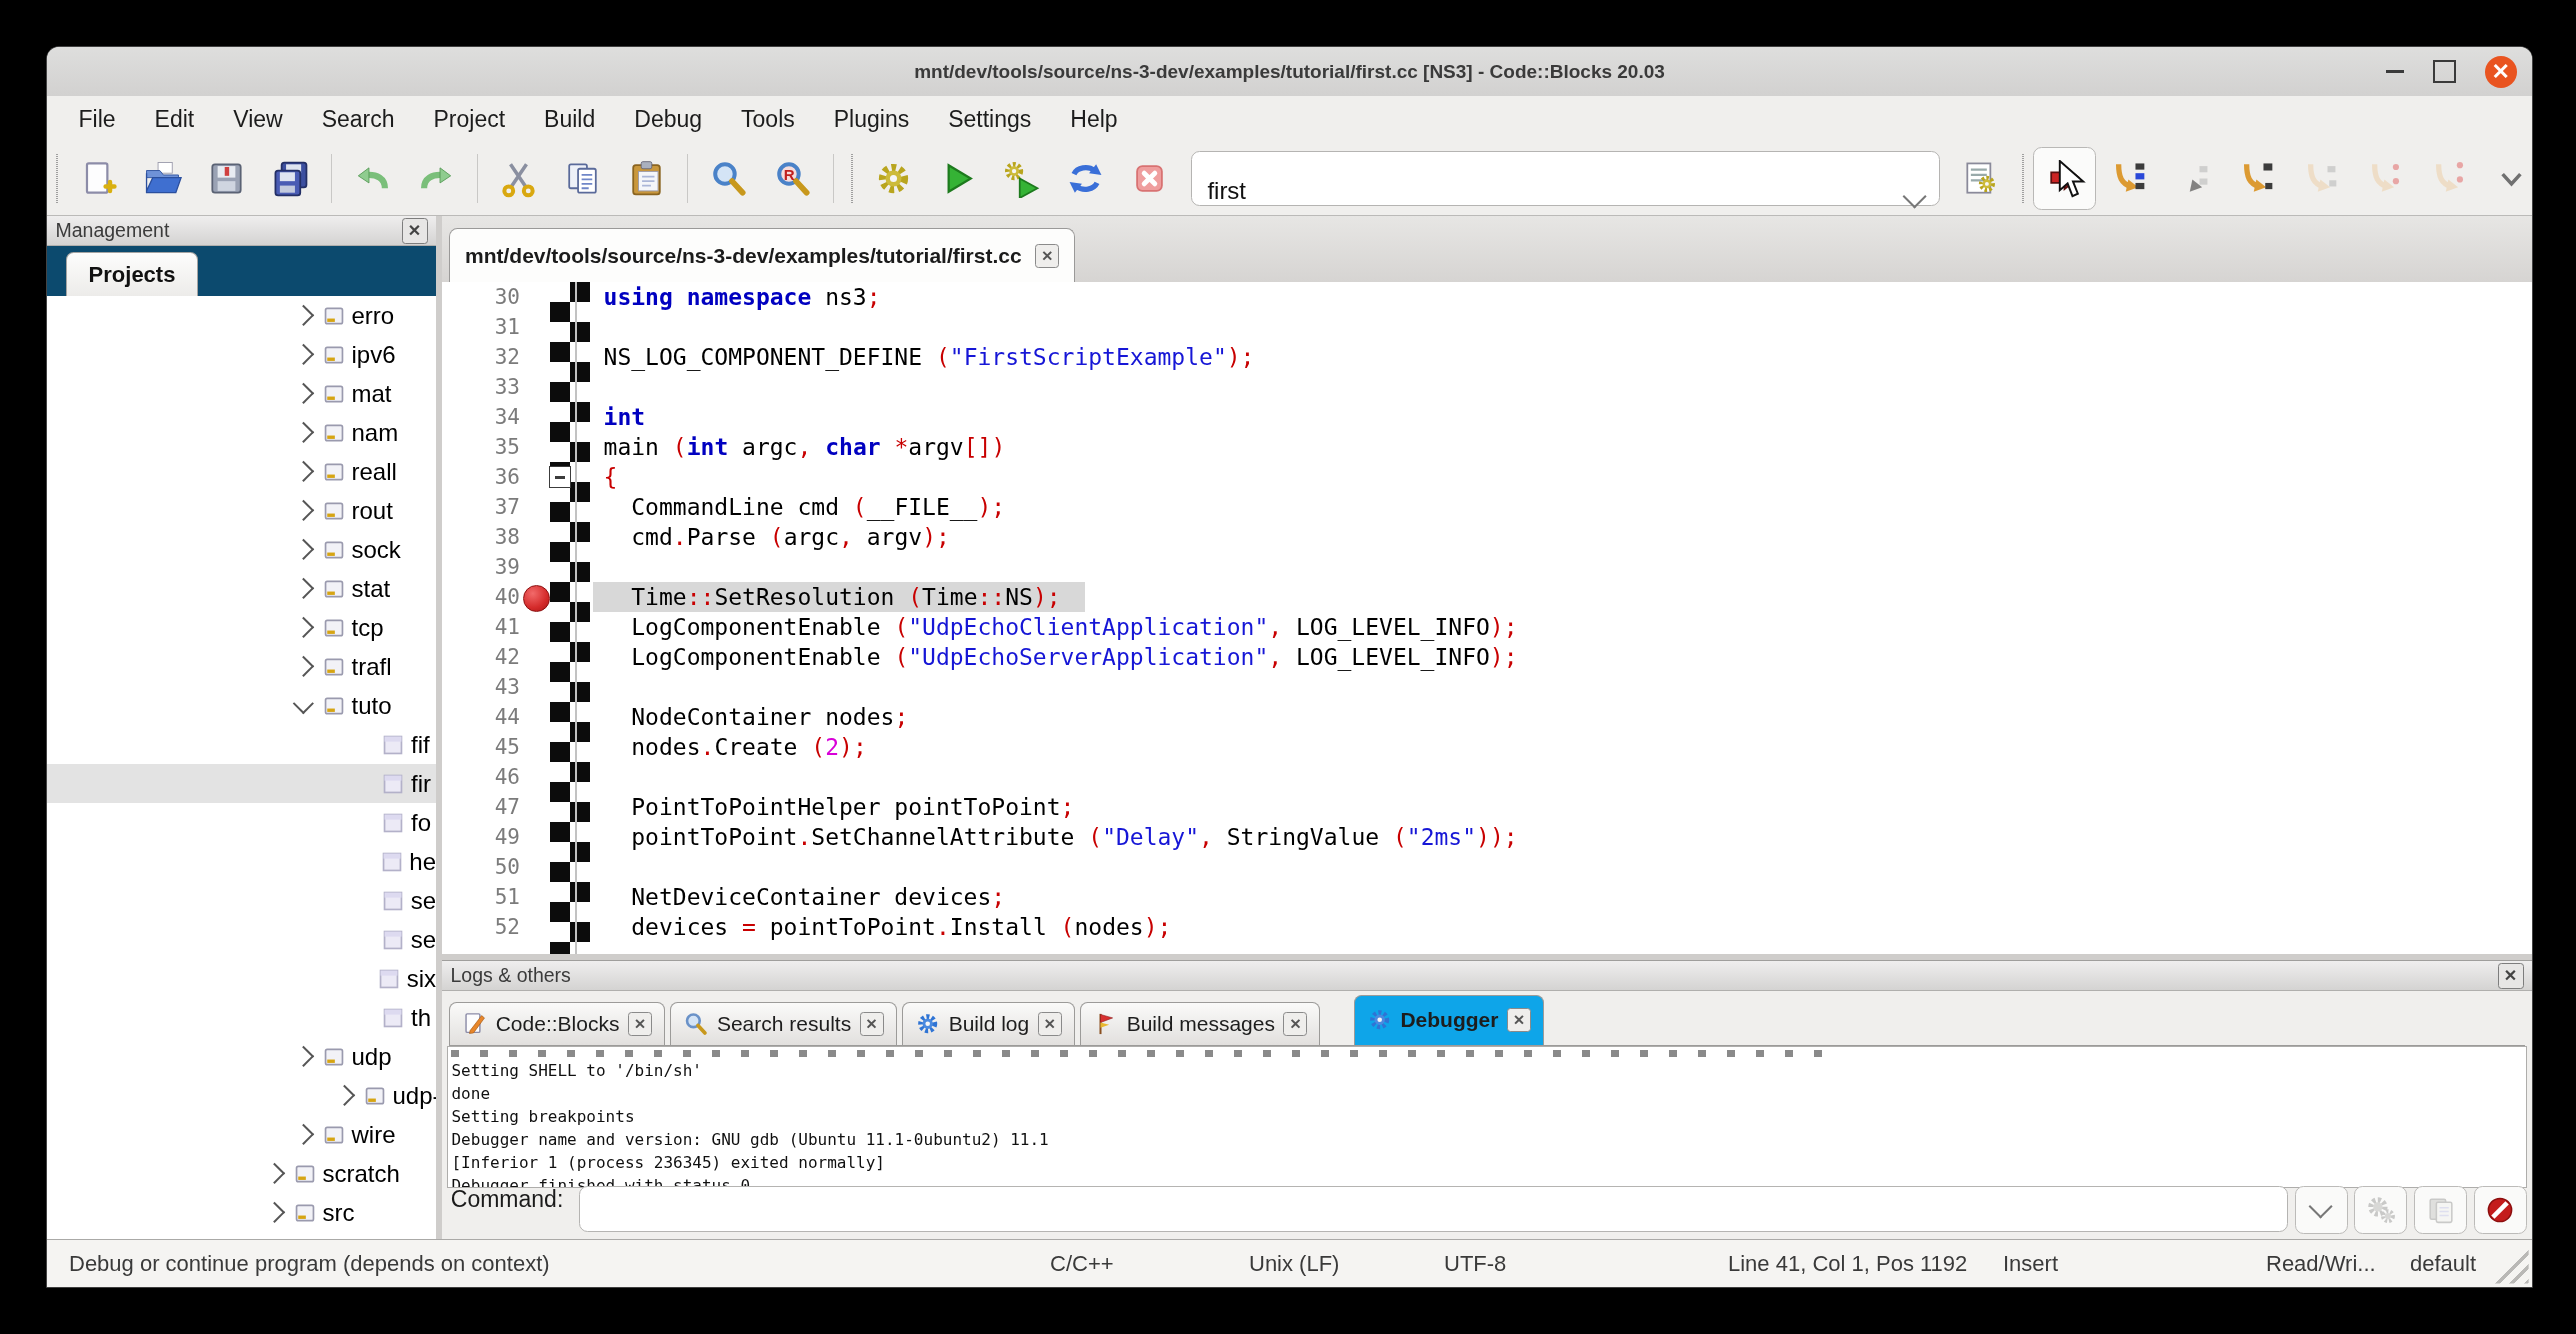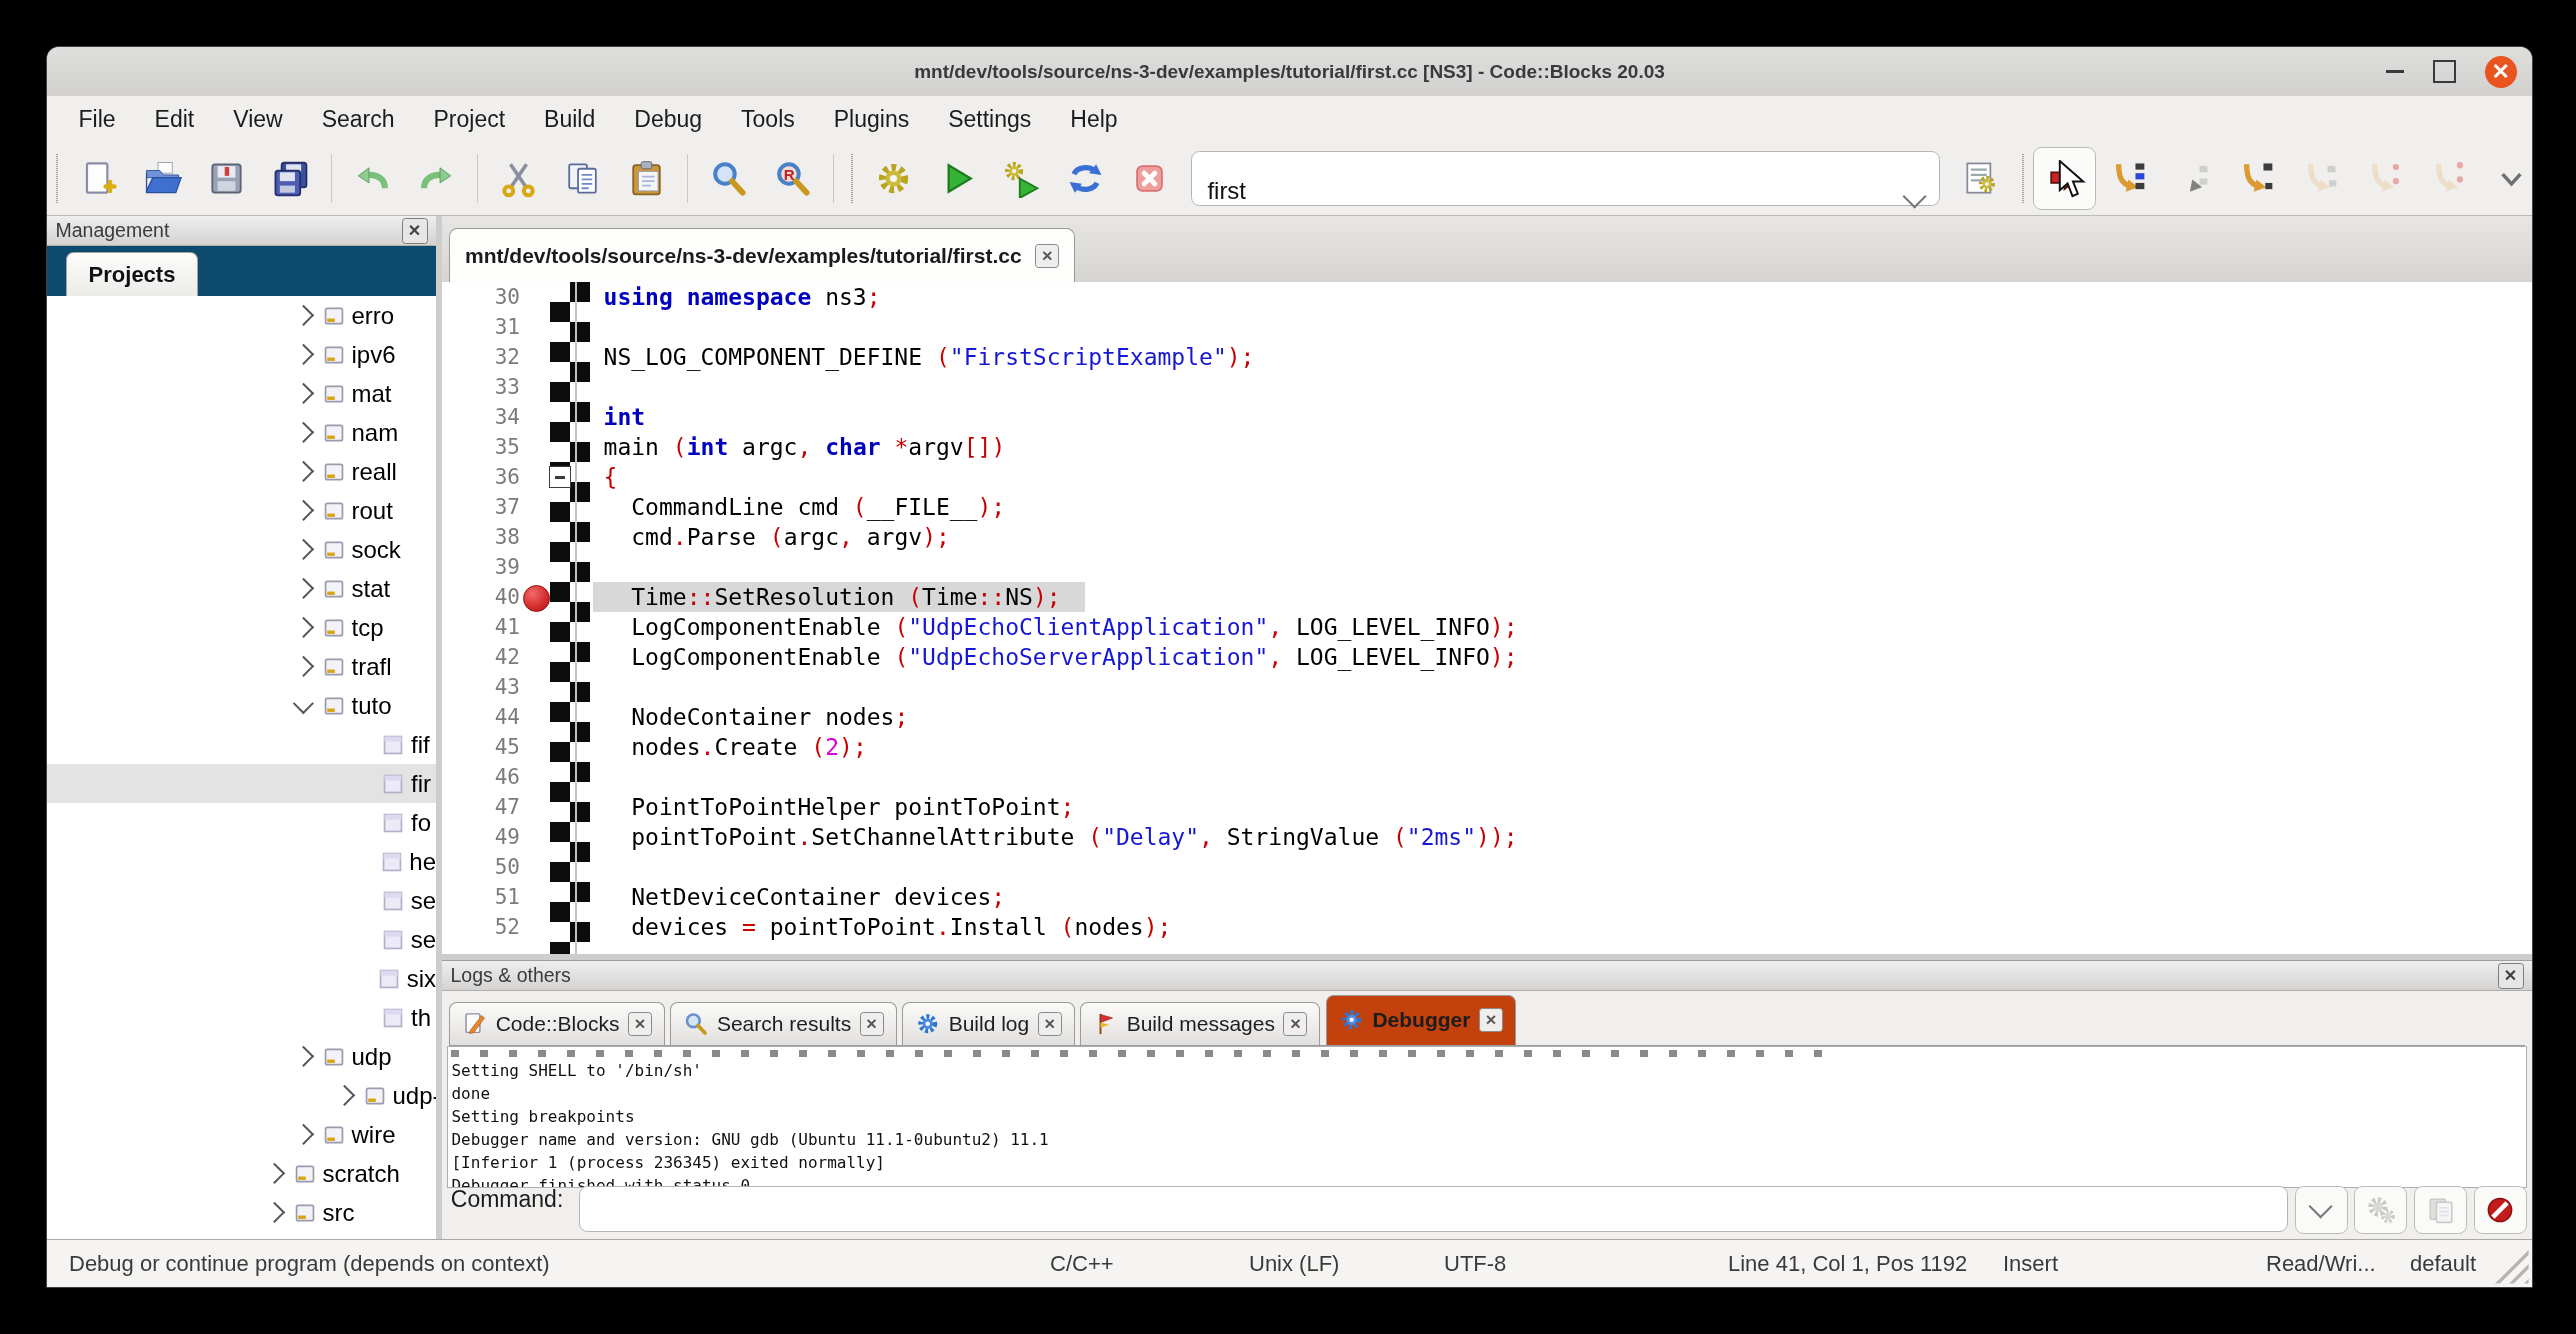--- a/index.html
+++ b/index.html
@@ -80,21 +80,21 @@
   .foldbox{position:absolute;left:107px;top:4.2px;width:20.3px;height:20.3px;background:#fff;border:1.7px solid #3c3c3c;z-index:5;
            display:flex;align-items:center;justify-content:center;}
   .foldbox::after{content:"";width:10.2px;height:2.5px;background:#3c3c3c;}
   .hsplit{position:absolute;left:0;right:0;top:738px;height:6px;background:#cfcdcb;}
   
   .logs{position:absolute;left:0;right:0;top:744px;bottom:0;background:#f0efed;border-top:0.8px solid #9f9e9c;}
   .ltabs{position:absolute;left:6.8px;top:30.5px;right:6.8px;height:53px;border-bottom:1.7px solid #9c9b99;display:flex;align-items:flex-end;gap:5.1px;}
   .ltab{height:42px;border:1.7px solid #9c9b99;border-bottom:none;border-radius:7.6px 7.6px 0 0;
         background:linear-gradient(#fafaf9,#e2e0de);display:flex;align-items:center;gap:8.5px;padding:0 12px;flex:none;}
   .ltab .lbl{font-size:21px;color:#1d1d1d;}
-  .ltab.active{background:#c2410c;height:49px;}
+  .ltab.active{background:#0ea5e9;height:49px;margin-left:28px;}
   .ltab.active .lbl{font-weight:bold;}
   .logtext{position:absolute;left:5.1px;right:5.1px;top:85px;height:140px;background:#fff;border:0.8px solid #aeadab;overflow:hidden;position:absolute;}
   .logline{font:16px/23px "DejaVu Sans Mono",monospace;color:#101010;white-space:pre;padding-left:3.4px;}
   .logclip{height:7.6px;overflow:hidden;margin-left:3.4px;
            background:repeating-linear-gradient(90deg,#2a2a2a 0 7.6px,transparent 7.6px 29px);
            width:1372px;opacity:.55;margin-top:2.5px;margin-bottom:1.7px;}
   .cmdrow{position:absolute;left:2px;right:5.1px;bottom:5.1px;height:49px;display:flex;gap:6.8px;}
   .cmdlabel{font-size:23px;color:#1b1b1b;padding:0 8.5px 0 6.8px;flex:none;}
   .cmdinput{flex:1;height:44px;background:#fff;border:1.7px solid #b5b4b2;border-radius:8.5px;}
   .cmdbtn{width:51px;height:46px;background:#fafaf9;border:1.7px solid #bcbbb9;border-radius:8.5px;

